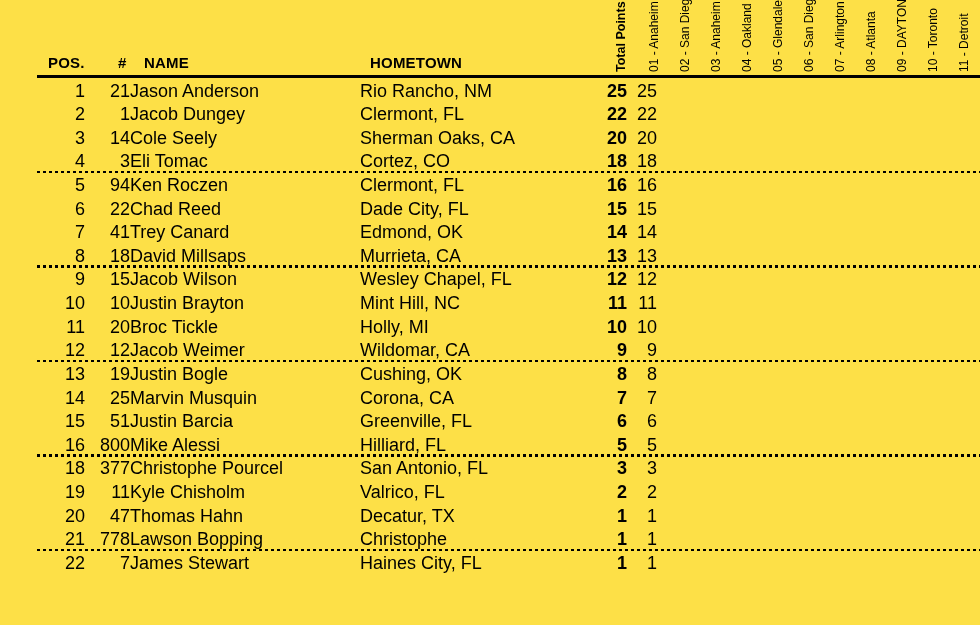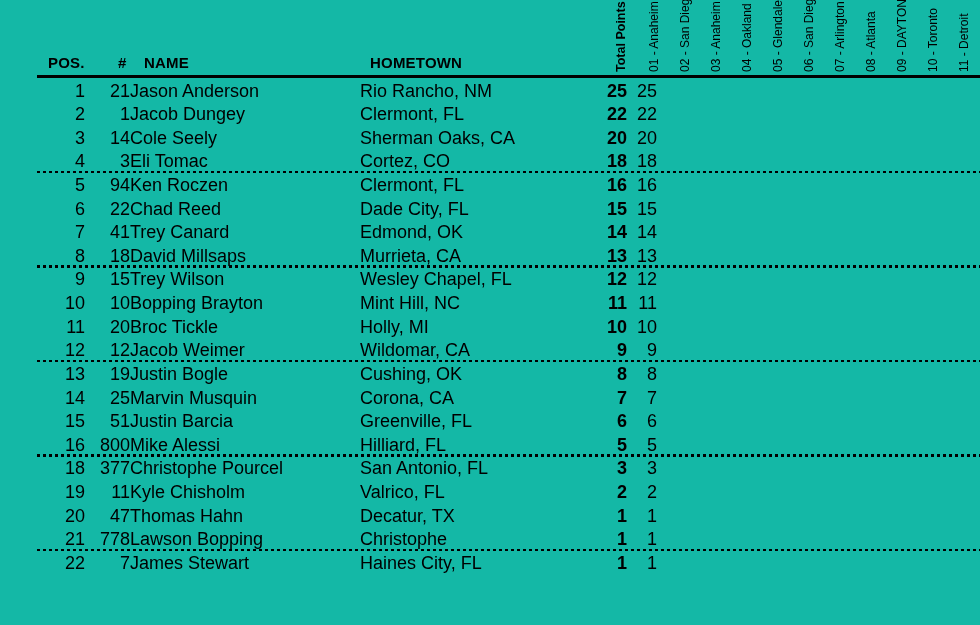--- a/index.html
+++ b/index.html
@@ -3,21 +3,21 @@
 <meta charset="utf-8">
 <style>
   html, body { margin: 0; padding: 0; }
   body {
     width: 980px; height: 625px;
     overflow: hidden;
     background: #ffffff;
     color: #000000;
     font-family: "Liberation Sans", sans-serif;
   }
-  .page { position: relative; width: 980px; height: 625px; overflow: hidden; background: #14b8a6; }
+  .page { position: relative; width: 980px; height: 625px; overflow: hidden; background: #fde047; }
 
   
   .header { position: absolute; top: 0; left: 0; width: 980px; height: 77px; }
   .colhead {
     position: absolute; bottom: 7px;
     font-size: 15px; font-weight: bold; line-height: 15px;
     letter-spacing: 0.2px; white-space: nowrap;
   }
   .thick-line {
     position: absolute; top: 75px; left: 37px; right: 0; height: 2.5px;
@@ -257,40 +257,40 @@
           <td class="round"></td>
           <td class="round"></td>
           <td class="round"></td>
           <td class="round"></td>
           <td class="round"></td>
           <td class="filler"></td>
         </tr>
         <tr>
           <td class="pos">9</td>
           <td class="num">15</td>
-          <td class="name">Trey Wilson</td>
+          <td class="name">Jacob Wilson</td>
           <td class="hometown">Wesley Chapel, FL</td>
           <td class="total">12</td>
           <td class="round">12</td>
           <td class="round"></td>
           <td class="round"></td>
           <td class="round"></td>
           <td class="round"></td>
           <td class="round"></td>
           <td class="round"></td>
           <td class="round"></td>
           <td class="round"></td>
           <td class="round"></td>
           <td class="round"></td>
           <td class="filler"></td>
         </tr>
         <tr>
           <td class="pos">10</td>
           <td class="num">10</td>
-          <td class="name">Bopping Brayton</td>
+          <td class="name">Justin Brayton</td>
           <td class="hometown">Mint Hill, NC</td>
           <td class="total">11</td>
           <td class="round">11</td>
           <td class="round"></td>
           <td class="round"></td>
           <td class="round"></td>
           <td class="round"></td>
           <td class="round"></td>
           <td class="round"></td>
           <td class="round"></td>

